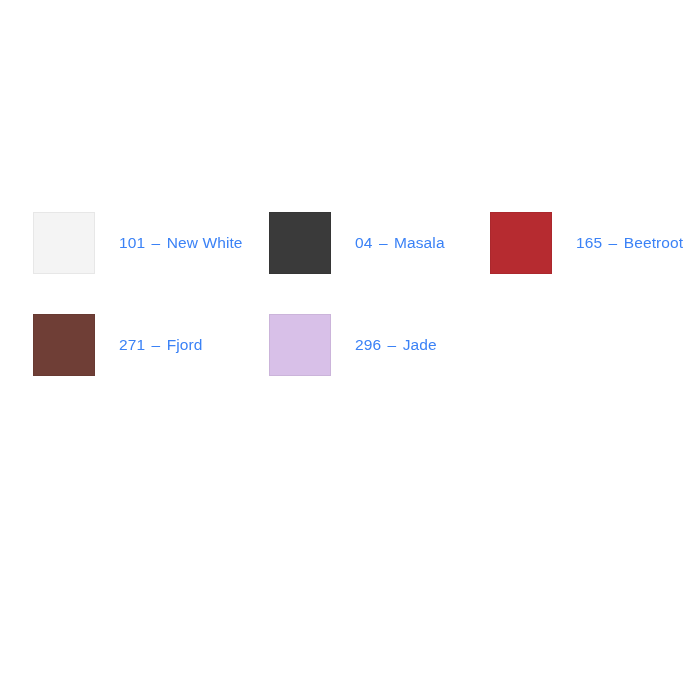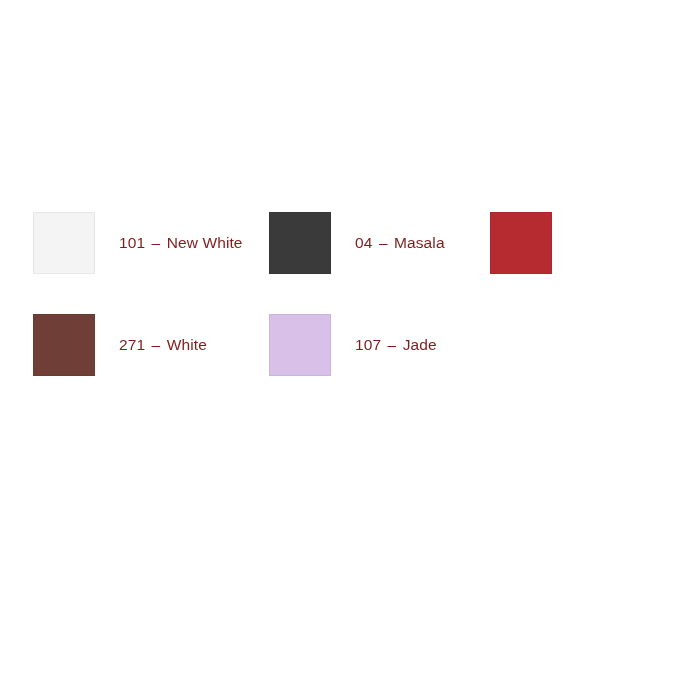--- a/index.html
+++ b/index.html
@@ -54,21 +54,21 @@
   
   .swatch-chip.is-pale {
     border-color: rgba(0, 0, 0, 0.05);
   }
 
   .swatch-label {
     margin-left: 24px;
     font-size: 15.5px;
     line-height: 1.2;
     letter-spacing: 0.1px;
-    color: #7f1d1d;
+    color: #3b82f6;
     white-space: nowrap;
   }
 
   .swatch-label .swatch-code {
     font-weight: 500;
   }
 
   .swatch-label .swatch-dash {
     margin: 0 2px;
   }
@@ -85,23 +85,24 @@
       <div class="swatch-item">
         <div class="swatch-chip is-pale" style="background-color: rgb(244, 244, 244);"></div>
         <div class="swatch-label"><span class="swatch-code">101</span> <span class="swatch-dash">–</span> <span class="swatch-name">New White</span></div>
       </div>
       <div class="swatch-item">
         <div class="swatch-chip" style="background-color: rgb(58, 58, 58);"></div>
         <div class="swatch-label"><span class="swatch-code">04</span> <span class="swatch-dash">–</span> <span class="swatch-name">Masala</span></div>
       </div>
       <div class="swatch-item">
         <div class="swatch-chip" style="background-color: rgb(182, 43, 48);"></div>
+        <div class="swatch-label"><span class="swatch-code">165</span> <span class="swatch-dash">–</span> <span class="swatch-name">Beetroot</span></div>
       </div>
       <div class="swatch-item">
         <div class="swatch-chip" style="background-color: rgb(111, 62, 54);"></div>
-        <div class="swatch-label"><span class="swatch-code">271</span> <span class="swatch-dash">–</span> <span class="swatch-name">White</span></div>
+        <div class="swatch-label"><span class="swatch-code">271</span> <span class="swatch-dash">–</span> <span class="swatch-name">Fjord</span></div>
       </div>
       <div class="swatch-item">
         <div class="swatch-chip" style="background-color: rgb(216, 192, 232);"></div>
-        <div class="swatch-label"><span class="swatch-code">107</span> <span class="swatch-dash">–</span> <span class="swatch-name">Jade</span></div>
+        <div class="swatch-label"><span class="swatch-code">296</span> <span class="swatch-dash">–</span> <span class="swatch-name">Jade</span></div>
       </div>
     </div>
 </div>
 
 </body></html>

